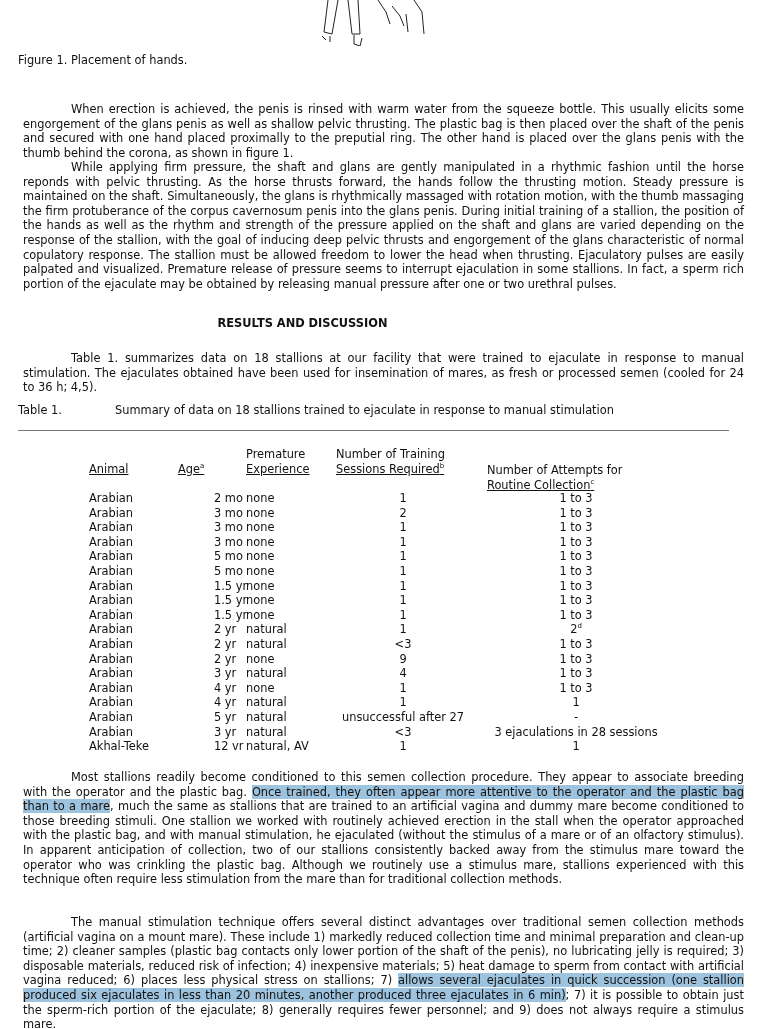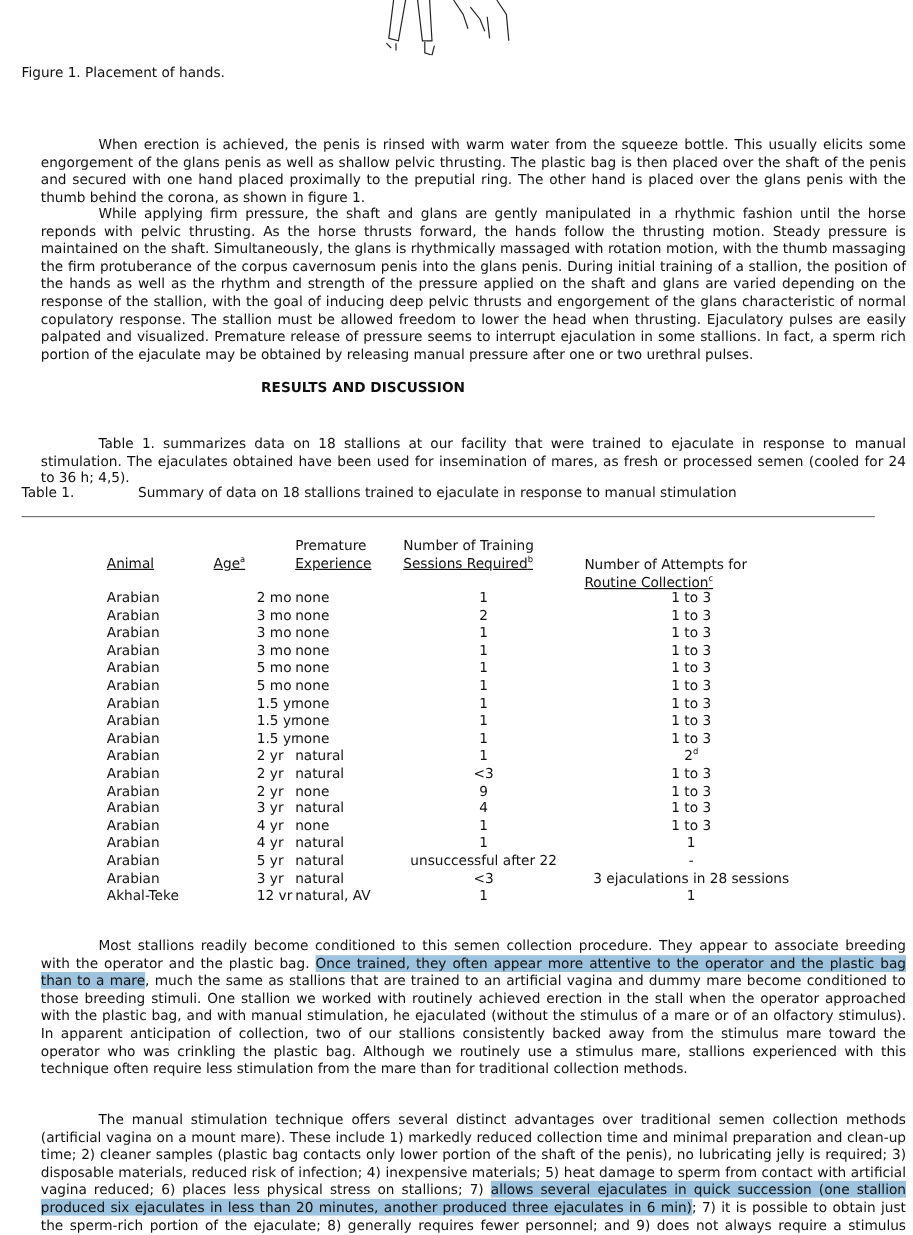--- a/index.html
+++ b/index.html
@@ -6,21 +6,21 @@
   body {
     width: 761px; height: 1029px; overflow: hidden; position: relative;
     font-family: "DejaVu Sans", sans-serif; font-size: 11.4px; color: #111;
   }
   .figure {
     position: absolute; left: 318px; top: 0; width: 130px; height: 46px;
   }
   .caption { position: absolute; left: 18px; top: 53px; line-height: 14px; }
   .para {
     position: absolute; left: 18px; width: 721px; text-align: justify;
-    line-height: 14.6px; margin: 16px;
+    line-height: 14.6px; margin: 5px;
   }
   .para .indent { display: inline-block; width: 48px; }
   .hl { background: #9ec3de; }
   .heading {
     position: absolute; left: 0; width: 605px; top: 316px; text-align: center;
     font-weight: bold; line-height: 14px;
   }
   .tlabel { position: absolute; left: 18px; top: 403px; line-height: 14px; }
   .ttitle { position: absolute; left: 115px; top: 403px; line-height: 14px; }
   .rule {
@@ -180,21 +180,21 @@
       <span class="c-animal"><span style="position: static;">Arabian</span></span>
       <span class="c-age"><span style="position: static;">4 yr</span></span>
       <span class="c-prev"><span style="position: static;">natural</span></span>
       <span class="c-sess"><span style="position: static;">1</span></span>
       <span class="c-att"><span style="position: static;">1</span><sup></sup></span>
     </div>
     <div class="row" style="top: 710px;">
       <span class="c-animal"><span style="position: static;">Arabian</span></span>
       <span class="c-age"><span style="position: static;">5 yr</span></span>
       <span class="c-prev"><span style="position: static;">natural</span></span>
-      <span class="c-sess"><span style="position: static;">unsuccessful after 22</span></span>
+      <span class="c-sess"><span style="position: static;">unsuccessful after 27</span></span>
       <span class="c-att"><span style="position: static;">-</span><sup></sup></span>
     </div>
     <div class="row" style="top: 724.6px;">
       <span class="c-animal"><span style="position: static;">Arabian</span></span>
       <span class="c-age"><span style="position: static;">3 yr</span></span>
       <span class="c-prev"><span style="position: static;">natural</span></span>
       <span class="c-sess"><span style="position: static;">&lt;3</span></span>
       <span class="c-att"><span style="position: static;">3 ejaculations in 28 sessions</span><sup></sup></span>
     </div>
     <div class="row" style="top: 739.2px;">

